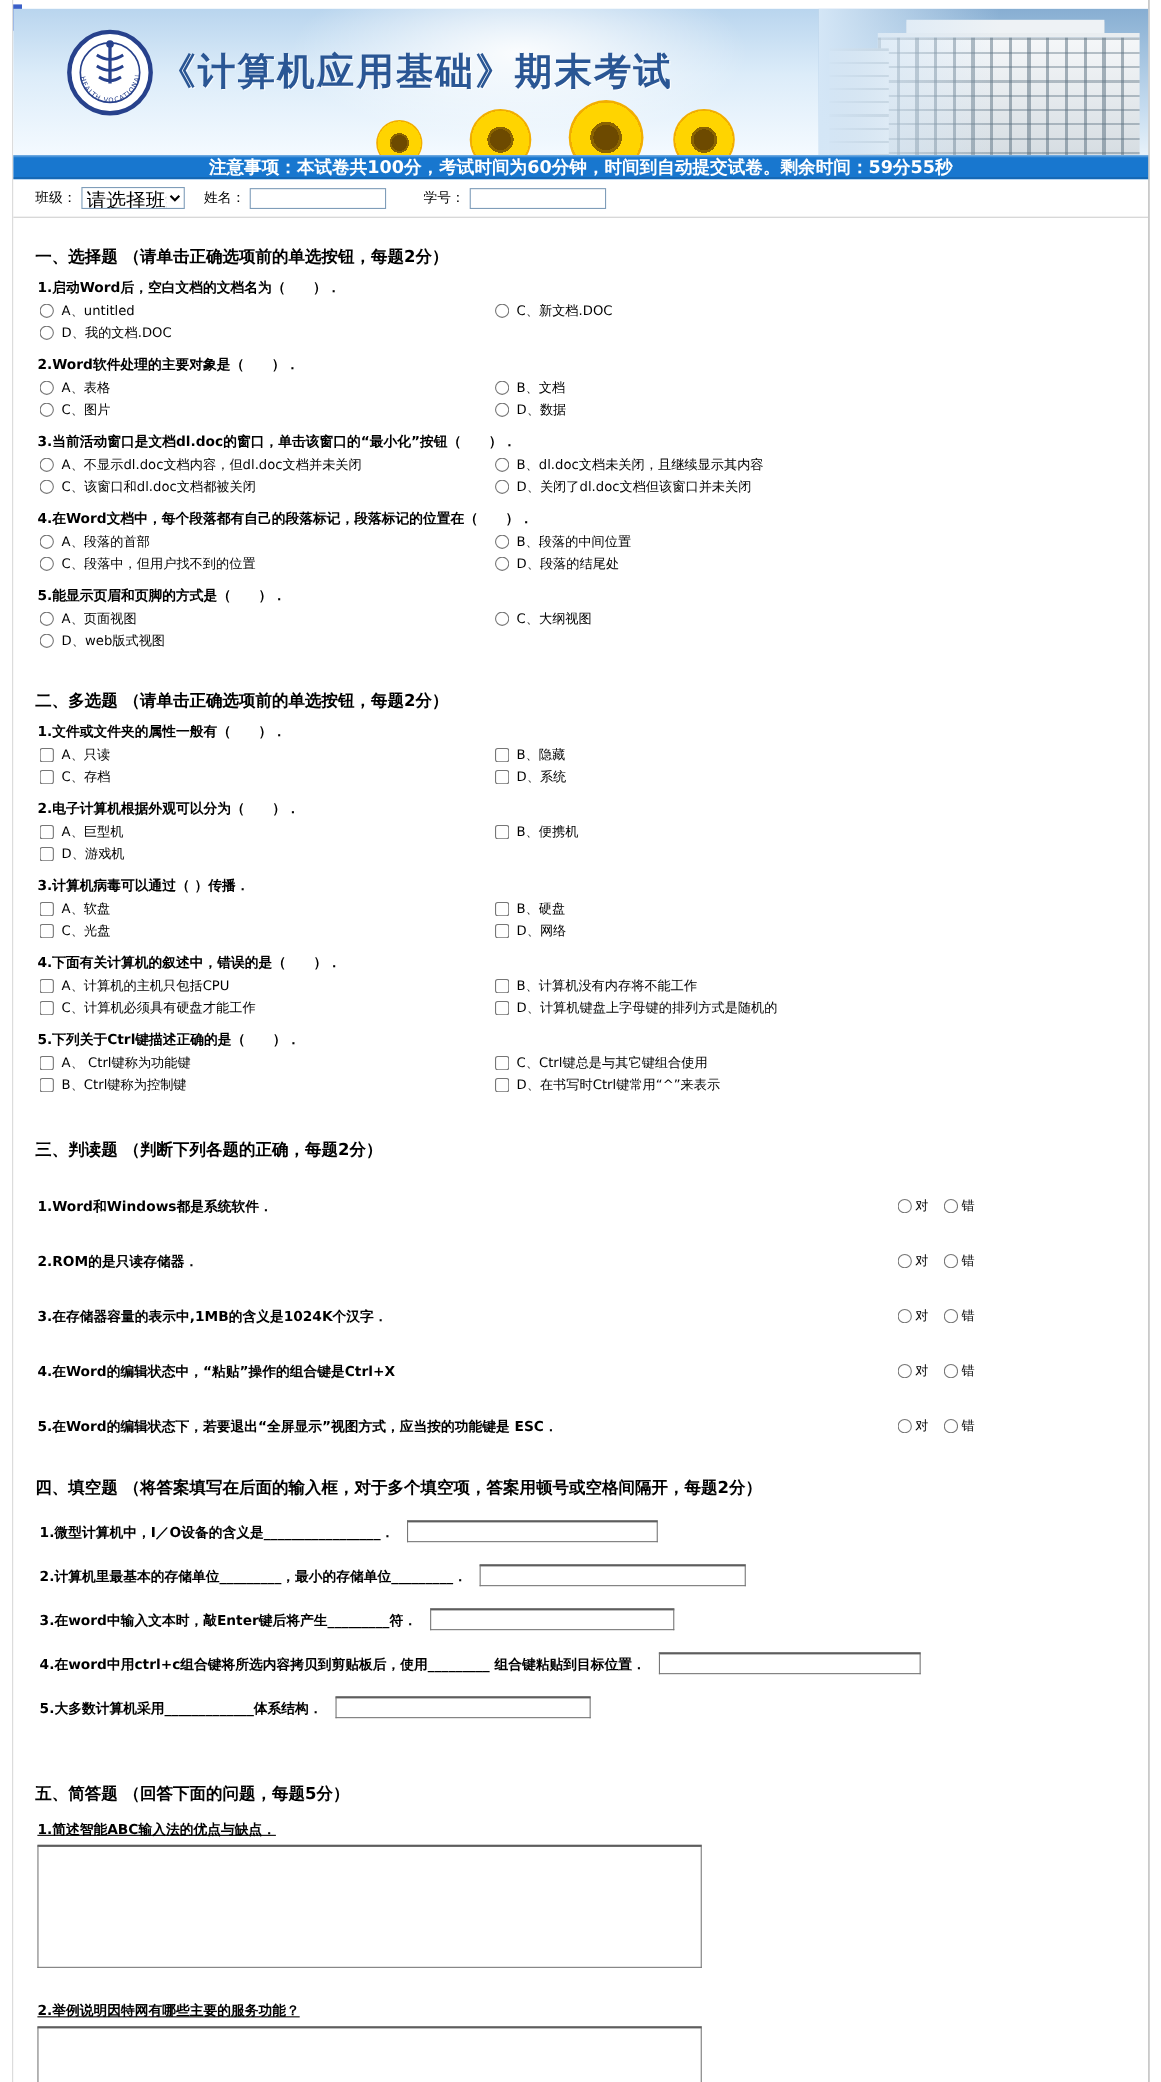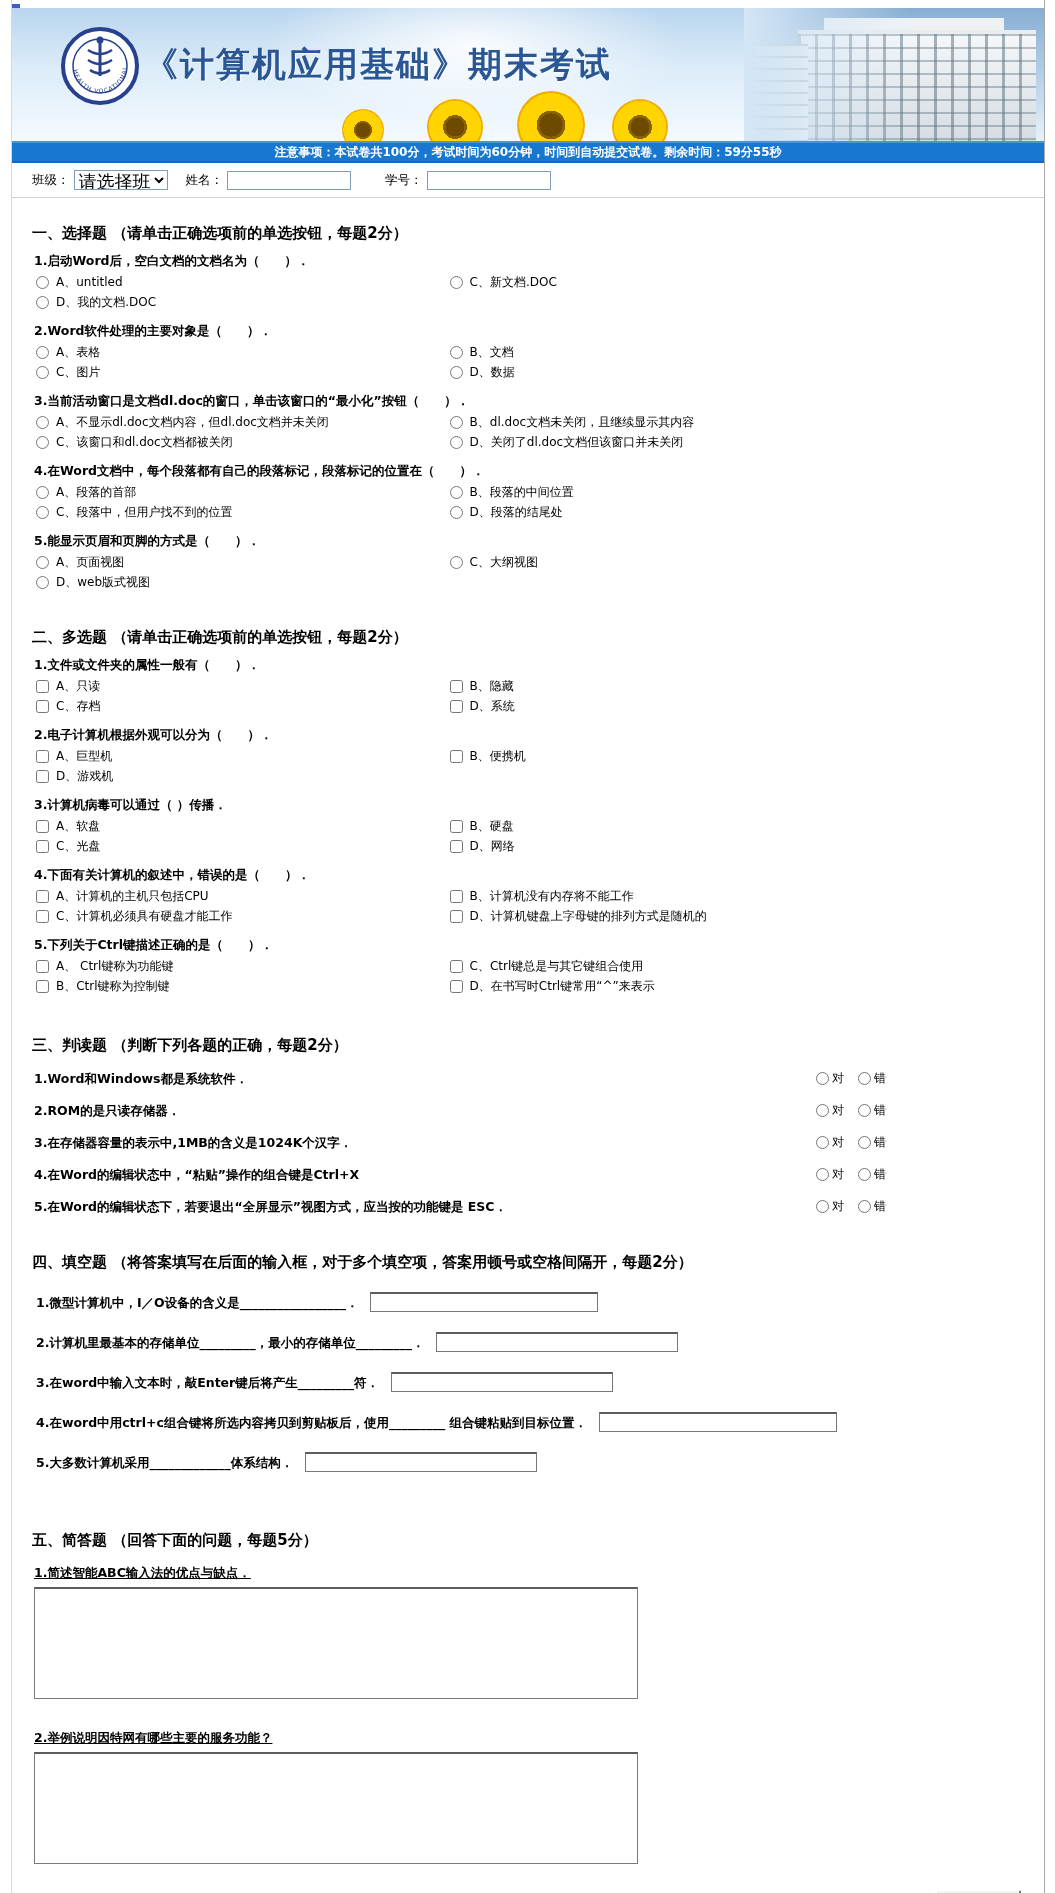--- a/index.html
+++ b/index.html
@@ -43,21 +43,21 @@
       linear-gradient(90deg, #cfd8de, #eef2f4); }
   .b-roof { position: absolute; right: 40px; top: 10px; width: 180px; height: 12px; background: #eef2f5; box-shadow: 0 2px 0 #b9c4cc; }
   .building::after { content: ""; position: absolute; inset: 0;
     background: linear-gradient(90deg, #d4e6f6 0%, rgba(212,230,246,0) 55%); }
   .sunflower { position: absolute; border-radius: 50%; }
   .sf { background: radial-gradient(circle at center, #6d4a00 0 24%, #8a6300 24% 30%, #ffd400 30% 66%, #f2ae00 66% 78%, rgba(255,210,0,0) 80%); }
 
   
   .notice {
     height: 22px; line-height: 22px; background: #1877cf; color: #fff;
-    font-size: 12px; font-weight: bold; text-align: center;
+    font-size: 16px; font-weight: bold; text-align: center;
     box-shadow: inset 0 2px 0 rgba(255,255,255,.22), inset 0 -2px 0 rgba(0,0,0,.12);
     white-space: nowrap;
   }
 
   
   .form-row {
     padding: 7px 0 7px 20px; border-bottom: 1px solid #cfcfcf;
     font-size: 12.5px; display: flex; align-items: center;
   }
   .form-row label { margin-right: 4px; }
@@ -67,21 +67,21 @@
   
   .main { padding: 0 20px 0 16px; }
   .sec-h { font-size: 15px; font-weight: bold; margin: 26px 0 8px 4px; }
   .q-text { font-size: 12.5px; font-weight: bold; line-height: 17px; }
   .question { margin: 9px 0 10px 6px; }
   .opts { display: grid; grid-template-columns: 47% 53%; width: 880px; margin-top: 3px; }
   .opt { display: flex; align-items: center; font-size: 12px; padding: 2.5px 0; cursor: default; }
   .opt input { width: 13px; height: 13px; margin: 0 7px 0 2px; }
   .opt-label { line-height: 15px; }
 
-  .judge-row { display: flex; justify-content: space-between; align-items: center; width: 852px; margin: 15px 0 15px 6px; }
+  .judge-row { display: flex; justify-content: space-between; align-items: center; width: 852px; margin: 33px 0 15px 6px; }
   .judge-opts { display: flex; gap: 14px; font-size: 12px; font-weight: normal; }
   .jopt { display: flex; align-items: center; }
   .jopt input { width: 13px; height: 13px; margin: 0 3px 0 0; }
 
   .fill-row { margin: 20px 0 20px 8px; display: flex; align-items: center; }
   .fill-input { height: 20px; border: 1px solid #777; border-top: 2px solid #5d5d5d; background: #fff; margin-left: 12px; font-size: 12px; padding: 0 3px; }
   .fi0 { width: 228px; } .fi1 { width: 242px; } .fi2 { width: 222px; } .fi3 { width: 238px; } .fi4 { width: 232px; }
 
   .essay { margin: 14px 0 16px 6px; text-decoration: underline; }
   .essay-ta {

